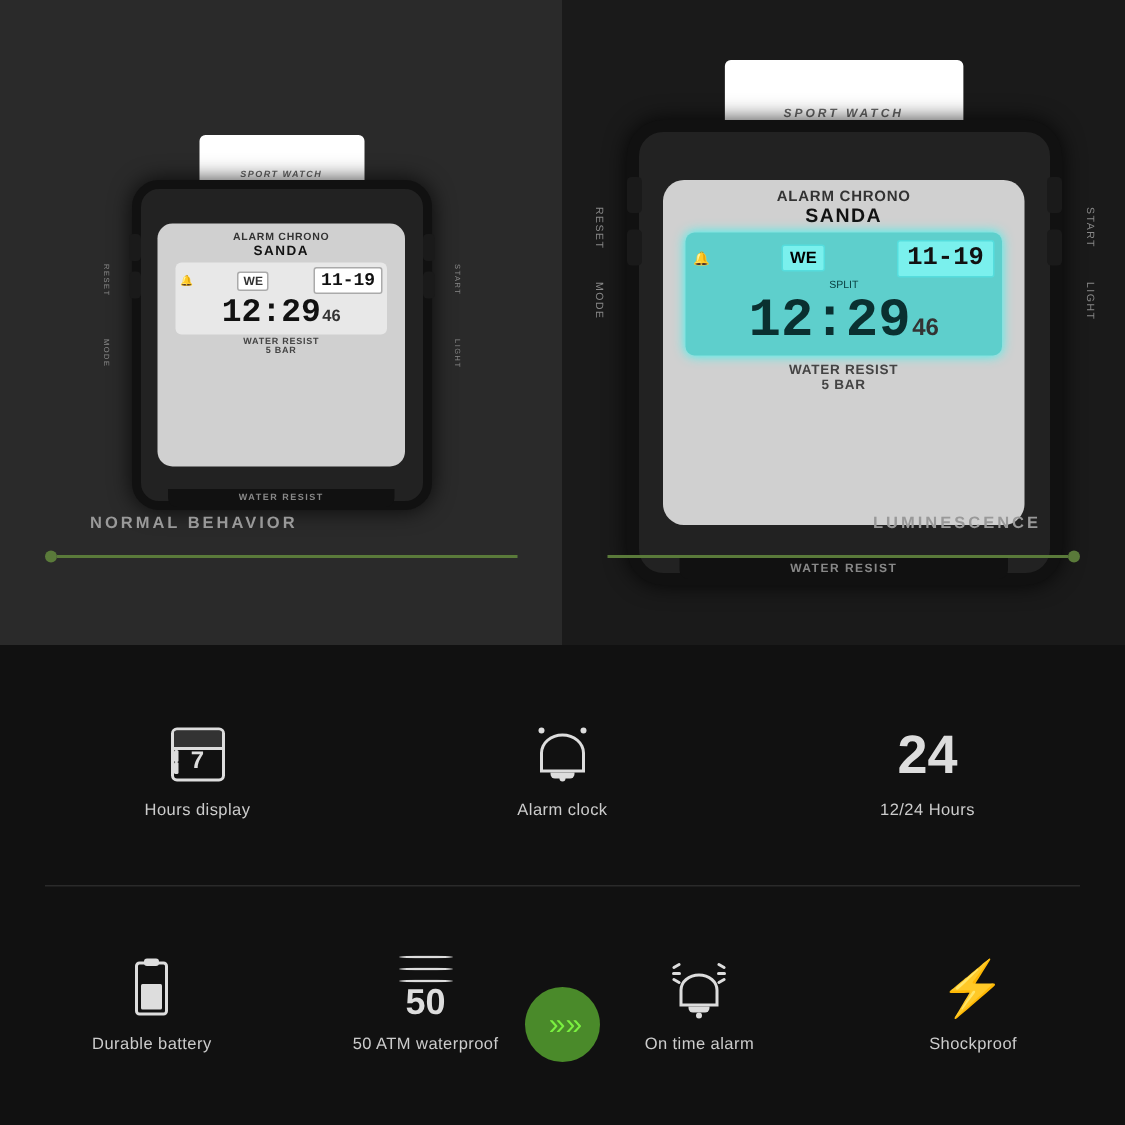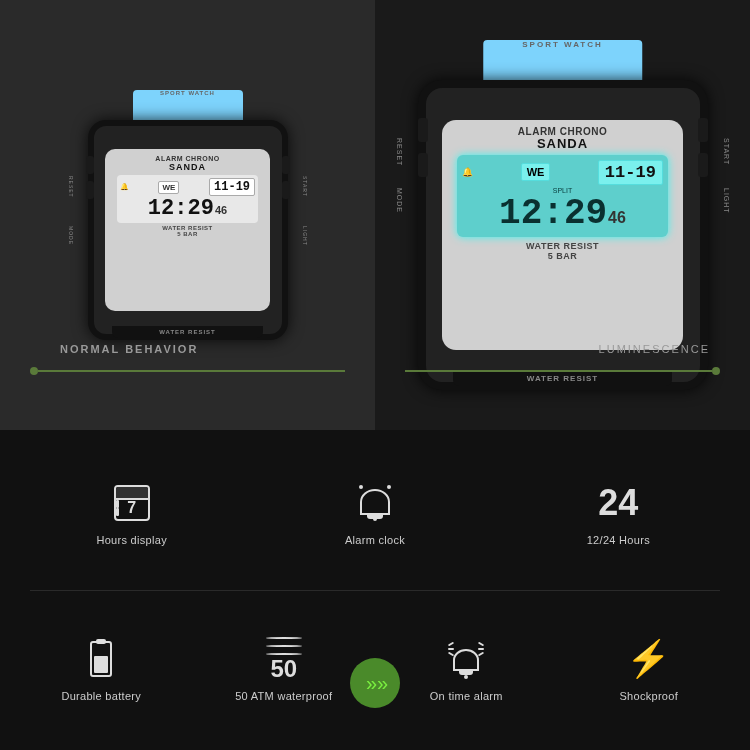--- a/index.html
+++ b/index.html
@@ -318,25 +318,25 @@
       left: 60px;
       font-size: 11px;
       color: #999;
       letter-spacing: 2px;
       font-weight: bold;
     }
 
     .label-luminescence {
       position: absolute;
       bottom: 75px;
-      right: 40px;
+      right: 56px;
       font-size: 11px;
       color: #999;
       letter-spacing: 2px;
-      font-weight: normal;
+      font-weight: bold;
     }
 
     
     .bottom-section {
       width: 750px;
       height: 320px;
       background: #111;
       display: flex;
       flex-direction: column;
       padding: 15px 10px;
@@ -726,29 +726,30 @@
     .features-divider {
       height: 1px;
       background: #2a2a2a;
       margin: 5px 20px;
     }
 
     
     .watch-strap-top {
       width: 55%;
       height: 30px;
-      background: #7dd3fc;
+      background: #ffffff;
       position: absolute;
       top: -30px;
       left: 50%;
       transform: translateX(-50%);
       border-radius: 4px 4px 0 0;
       display: flex;
-      align-items: flex-start;
+      align-items: flex-end;
       justify-content: center;
+      font-style: italic;
     }
 
     .watch-strap-top span {
       font-size: 6px;
       color: #666;
       letter-spacing: 1px;
       font-weight: bold;
     }
 
     .watch-strap-top.large {

